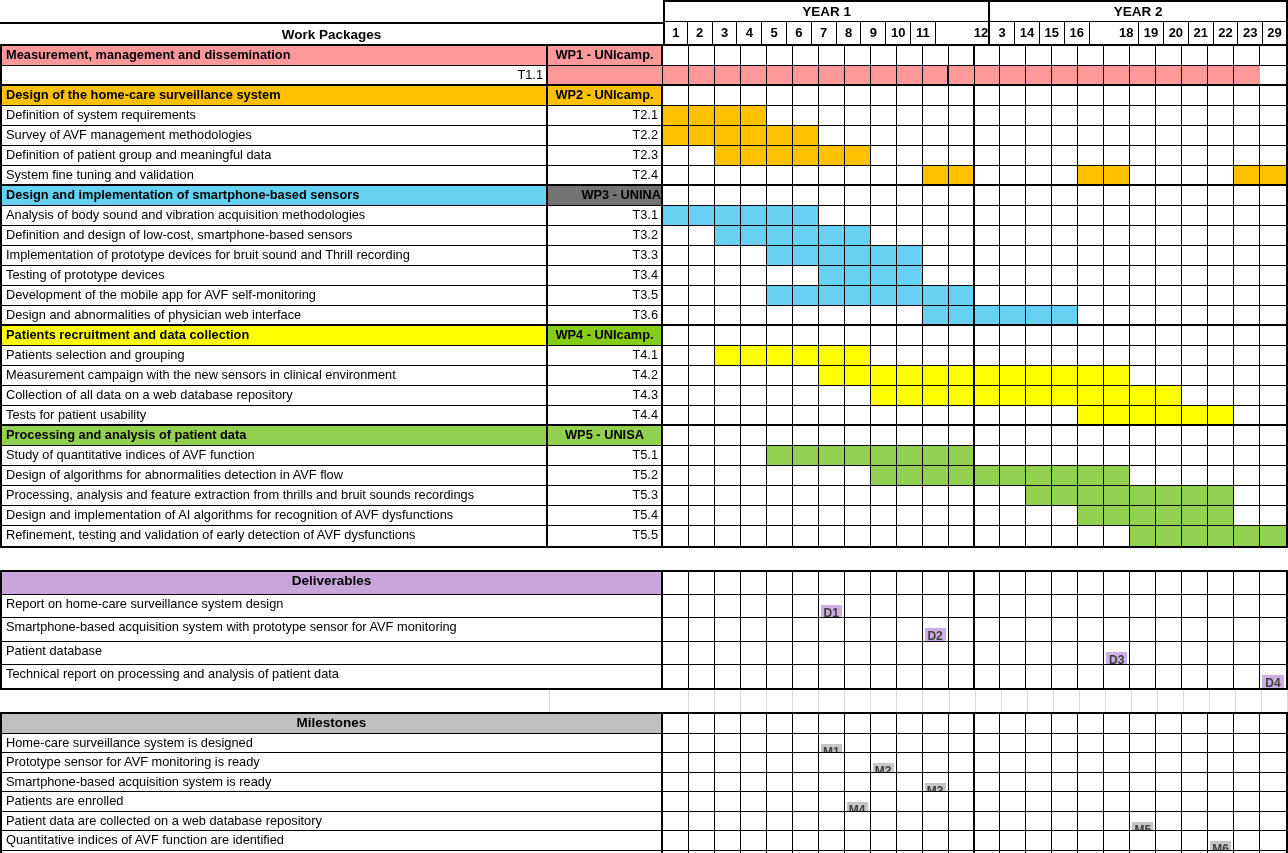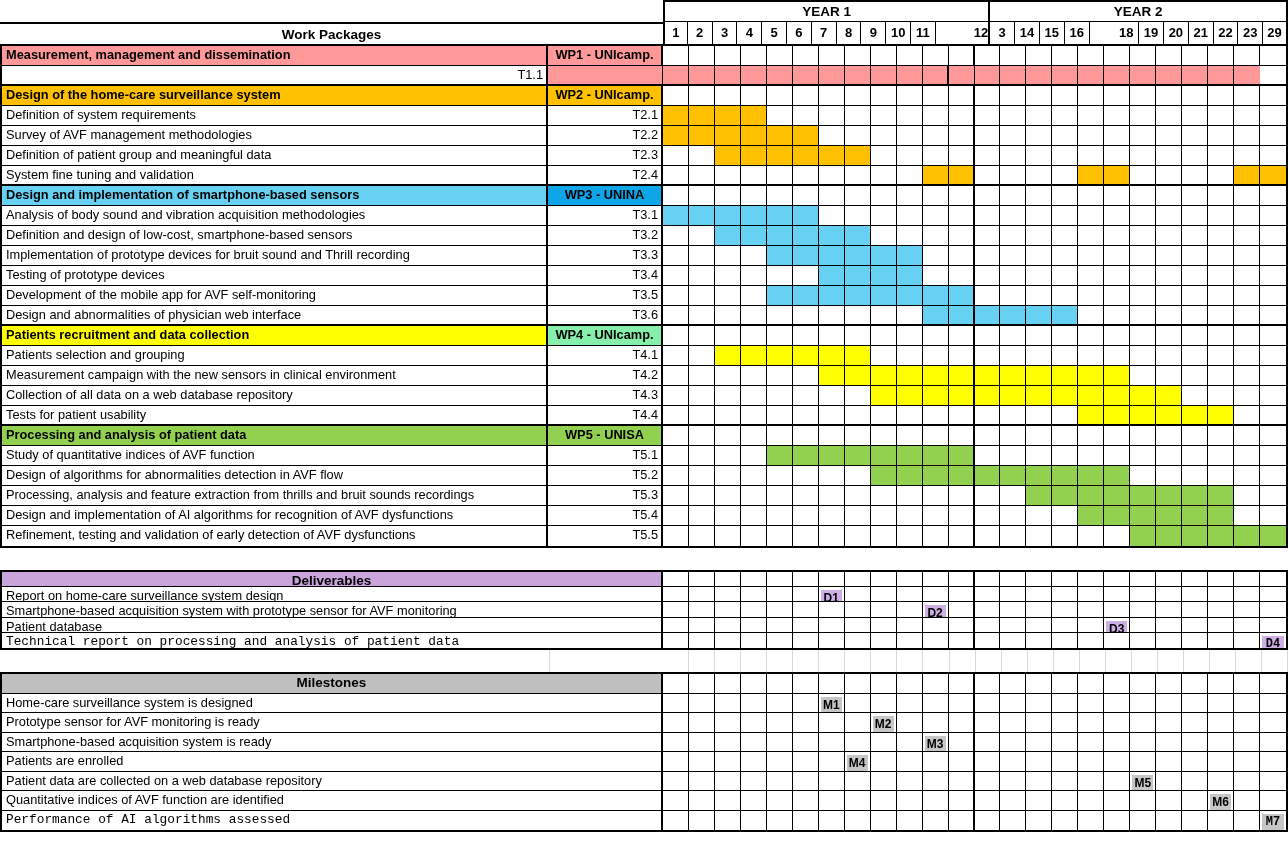--- a/index.html
+++ b/index.html
@@ -19,42 +19,42 @@
   .wptitle{grid-row:2;grid-column:1 / span 2;font-weight:bold;font-size:13.5px;
            text-align:center;line-height:21px;border-top:2px solid #000;}
   .mh{grid-row:2;font-weight:bold;font-size:13px;text-align:center;line-height:21px;
       border-right:1px solid #000;}
   .mh.first{border-left:2px solid #000;}
   .mh.b2r{border-right:2px solid #000;padding-left:38px;}
   .mh.last{border-right:2px solid #000;}
   
   .tbl{box-sizing:border-box;border:2px solid #000;width:1288px;display:grid;}
   .main{height:504px;grid-template-rows:repeat(25,1fr);}
-  .deliv{height:80px;grid-template-rows:repeat(5,1fr);}
+  .deliv{height:120px;grid-template-rows:repeat(5,1fr);}
   .mile{height:160px;grid-template-rows:repeat(8,1fr);}
   .row{display:grid;grid-template-columns:546px 115px repeat(24,1fr);
        border-bottom:1px solid #000;box-sizing:border-box;min-height:0;}
   .row:last-child{border-bottom:none;}
   .row.b2{border-bottom-width:2px;}
   .drow{display:grid;grid-template-columns:661px repeat(24,1fr);
         border-bottom:1px solid #000;box-sizing:border-box;min-height:0;}
-  .drow:last-child{border-bottom:none;font-family:Liberation Mono, monospace;}
+  .drow:last-child{border-bottom:none;}
   .c{box-sizing:border-box;border-right:1px solid #000;overflow:hidden;
      white-space:nowrap;font-size:12.8px;line-height:18.5px;min-width:0;}
   .c.name{border-right:2px solid #000;padding-left:4px;}
   .c.code{border-right:2px solid #000;text-align:right;padding-right:3px;}
   .c.m12{border-right:2px solid #000;}
   .c.mlast{border-right:none;}
   .row.sect .c.name{font-weight:bold;}
   .row.sect .c.code{font-weight:bold;text-align:center;padding-right:0;}
   .dleft{box-sizing:border-box;border-right:2px solid #000;overflow:hidden;white-space:nowrap;
          font-size:12.8px;line-height:18.5px;padding-left:4px;min-width:0;}
   .dleft.hd{font-weight:bold;text-align:center;font-size:13.5px;padding-left:0;}
-  .marker{margin:3px 2px;font-weight:bold;font-size:12px;text-align:center;
-          line-height:16px;color:#000000;}
+  .marker{margin:10px 2px;font-weight:bold;font-size:12px;text-align:center;
+          line-height:16px;color:#404040;}
   
   .gap{height:22px;position:relative;width:1288px;}
   .glines{position:absolute;left:663px;top:0;height:100%;width:625px;display:flex;}
   .glines div{flex:1;border-right:1px solid #D9D9D9;box-sizing:border-box;}
   .gline-a{position:absolute;left:549px;top:0;height:100%;width:1px;background:#D9D9D9;}
 </style>
 </head>
 <body>
 
 <div class="sheet">
@@ -279,21 +279,21 @@
         <div class="c" style="background: rgb(255, 192, 0);"></div>
         <div class="c"></div>
         <div class="c"></div>
         <div class="c"></div>
         <div class="c"></div>
         <div class="c" style="background: rgb(255, 192, 0);"></div>
         <div class="c mlast" style="background: rgb(255, 192, 0);"></div>
       </div>
       <div class="row sect">
         <div class="c name" style="background: rgb(102, 209, 242);">Design and implementation of smartphone-based sensors</div>
-        <div class="c code" style="background: #0ea5e9;">WP3 - UNINA</div>
+        <div class="c code" style="background: #737373; text-align: right;">WP3 - UNINA</div>
         <div class="c"></div>
         <div class="c"></div>
         <div class="c"></div>
         <div class="c"></div>
         <div class="c"></div>
         <div class="c"></div>
         <div class="c"></div>
         <div class="c"></div>
         <div class="c"></div>
         <div class="c"></div>
@@ -475,21 +475,21 @@
         <div class="c"></div>
         <div class="c"></div>
         <div class="c"></div>
         <div class="c"></div>
         <div class="c"></div>
         <div class="c"></div>
         <div class="c mlast"></div>
       </div>
       <div class="row sect">
         <div class="c name" style="background: rgb(255, 255, 0);">Patients recruitment and data collection</div>
-        <div class="c code" style="background: #86efac;">WP4 - UNIcamp.</div>
+        <div class="c code" style="background: #84cc16;">WP4 - UNIcamp.</div>
         <div class="c"></div>
         <div class="c"></div>
         <div class="c"></div>
         <div class="c"></div>
         <div class="c"></div>
         <div class="c"></div>
         <div class="c"></div>
         <div class="c"></div>
         <div class="c"></div>
         <div class="c"></div>

